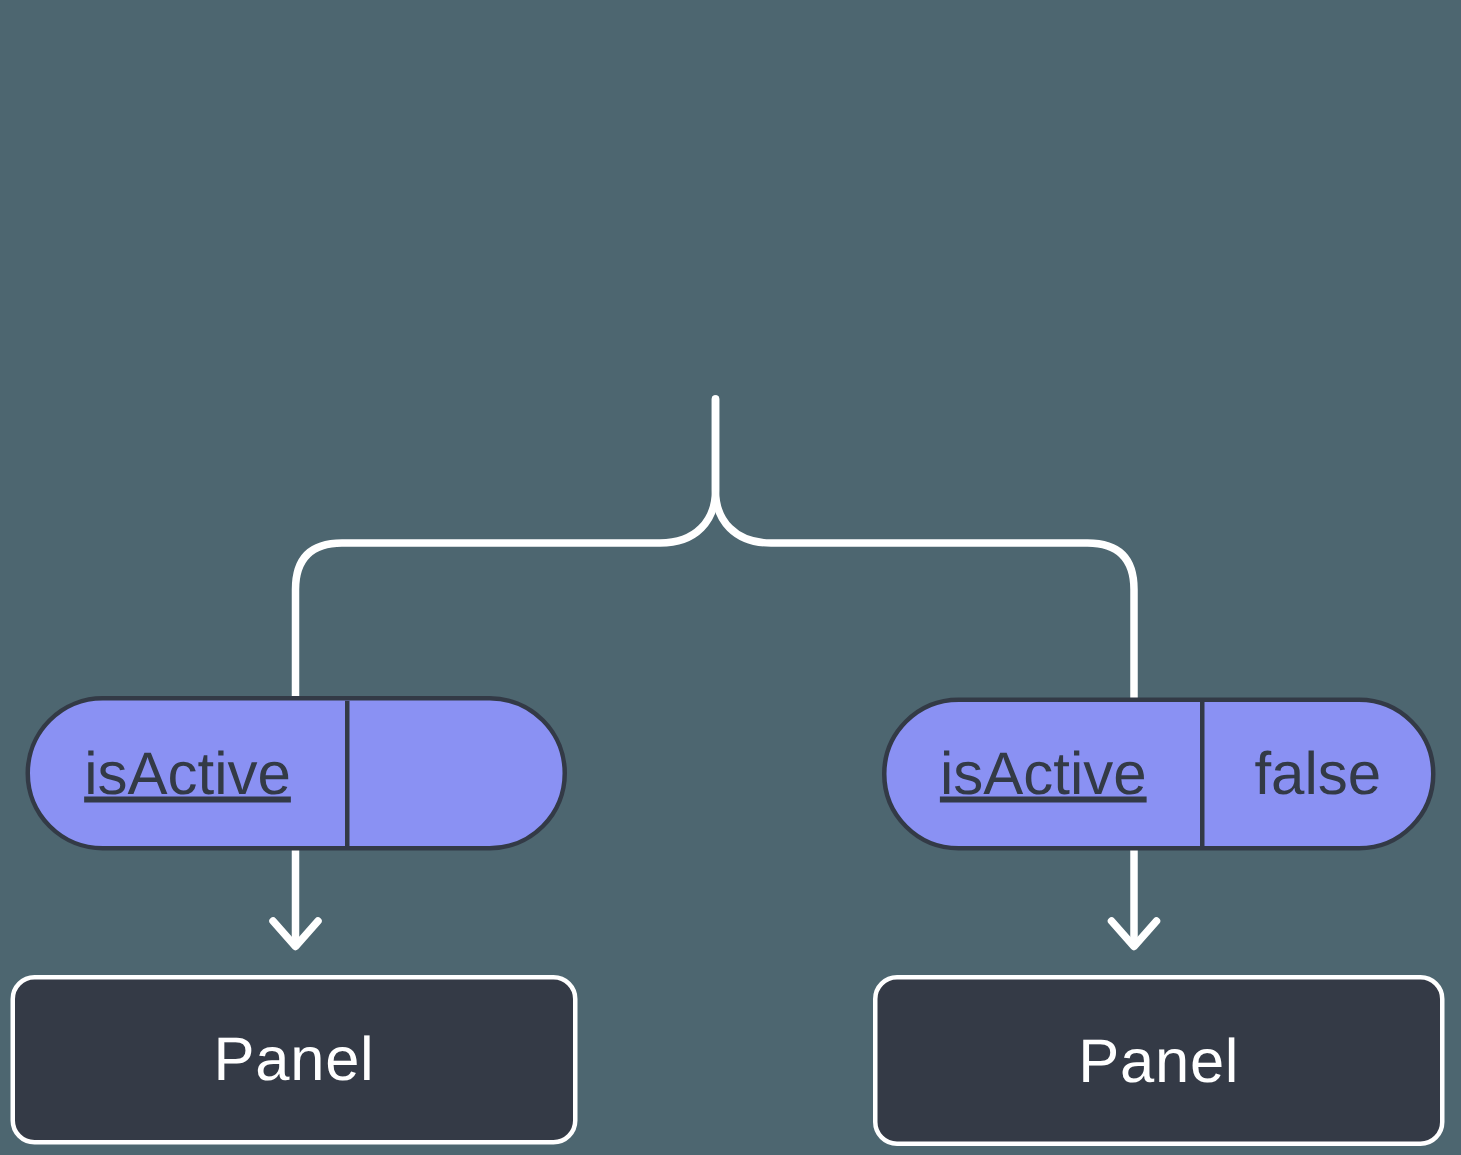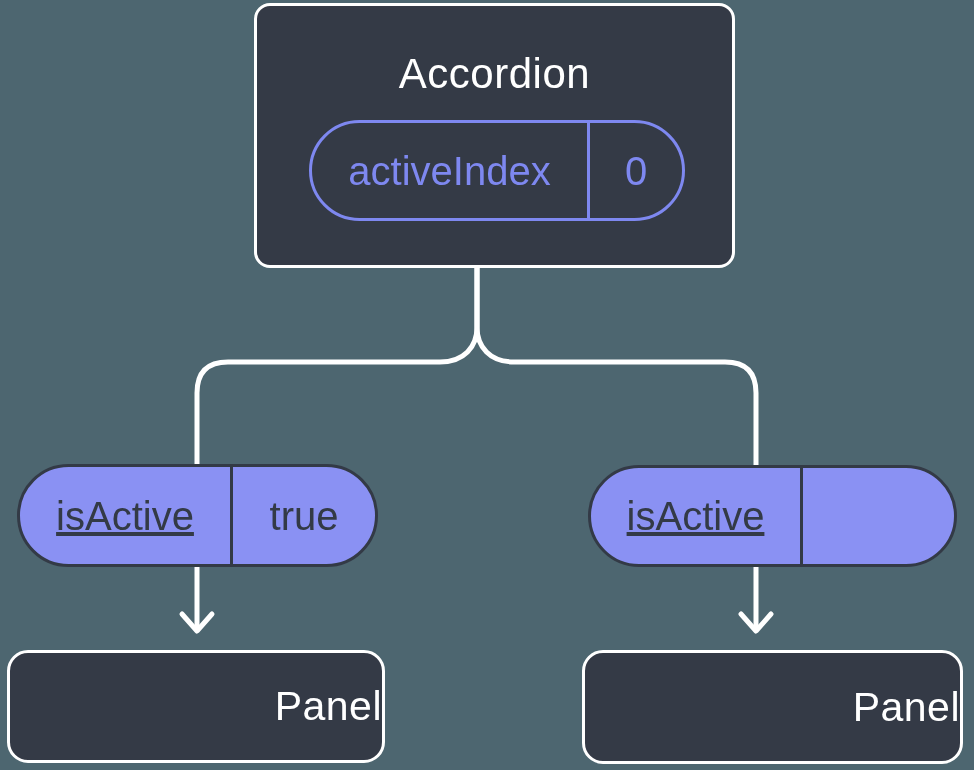--- a/index.html
+++ b/index.html
@@ -35,22 +35,22 @@
     position: absolute; left: 0; right: 0; top: 47px;
     text-align: center;
     color: #ffffff;
     font-size: 42px;
     font-weight: 500;
     letter-spacing: 0.5px;
     line-height: 1;
   }
   .panel-node {
     top: 650px; height: 113px;
-    display: flex; align-items: center; justify-content: flex-end;
-    color: #ffffff; font-size: 41px; font-weight: 500; letter-spacing: 0.5px; border-radius: 21px;
+    display: flex; align-items: center; justify-content: center;
+    color: #ffffff; font-size: 41px; font-weight: 500; letter-spacing: 0.5px;
   }
   .panel-left { left: 7px; width: 378px; }
   .panel-right { left: 582px; width: 381px; height: 114px; }
 
   .pill {
     position: absolute;
     display: flex;
     align-items: stretch;
     border-radius: 60px;
     overflow: hidden;
@@ -89,35 +89,28 @@
 
   <svg class="wires" viewBox="0 0 974 770" aria-hidden="true">
     <path d="M 477 266 L 477 327 C 477 347 464 362 440 362 L 228 362 Q 197 362 197 393 L 197 464"></path>
     <path d="M 477 266 L 477 327 C 477 347 490 362 514 362 L 725 362 Q 756 362 756 393 L 756 465"></path>
     <path d="M 197 567 L 197 628"></path>
     <path d="M 182 614 L 197 631 L 212 614"></path>
     <path d="M 756 567 L 756 628"></path>
     <path d="M 741 614 L 756 631 L 771 614"></path>
   </svg>
 
-  <div class="node root-node">
-    <div class="node-title">Accordion</div>
-    <div class="pill pill-outline">
-      <div class="seg seg-label">activeIndex</div>
-      <div class="seg seg-value">0</div>
-    </div>
-  </div>
 
   <div class="pill pill-filled pill-true">
     <div class="seg seg-label">isActive</div>
-    <div class="seg seg-value">true</div>
   </div>
 
   <div class="pill pill-filled pill-false">
     <div class="seg seg-label">isActive</div>
+    <div class="seg seg-value">false</div>
   </div>
 
   <div class="node panel-node panel-left">
     <span>Panel</span>
   </div>
 
   <div class="node panel-node panel-right">
     <span>Panel</span>
   </div>
 

